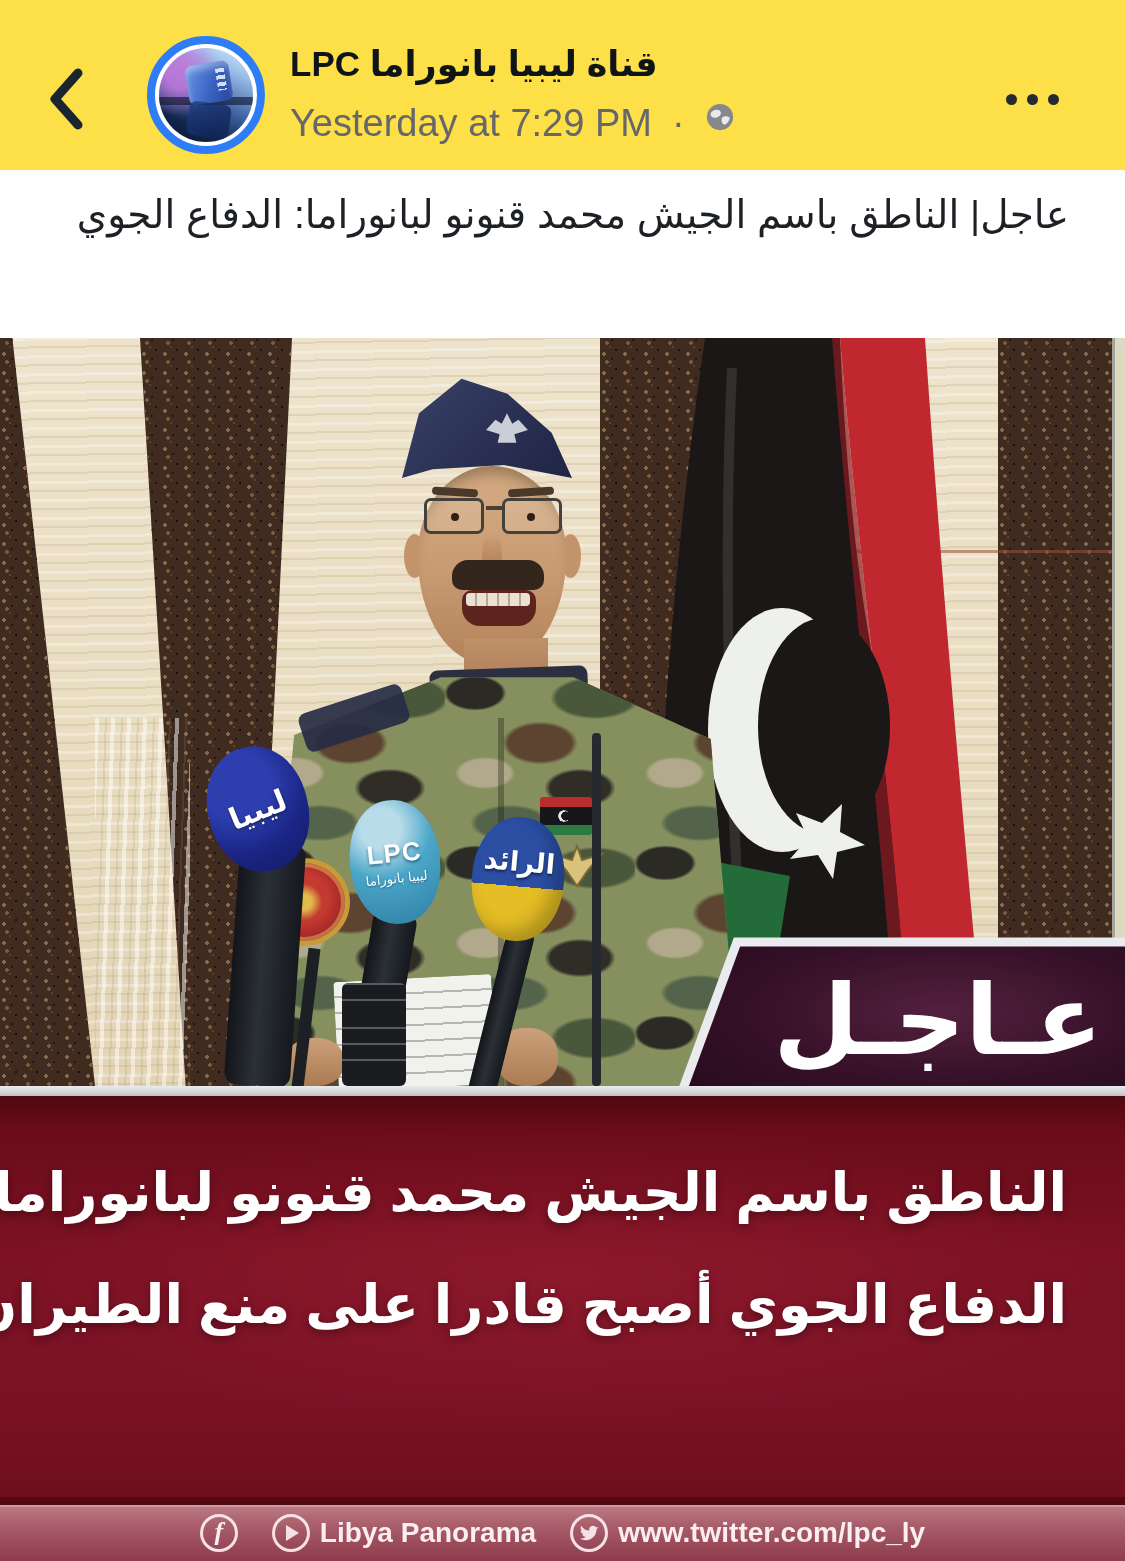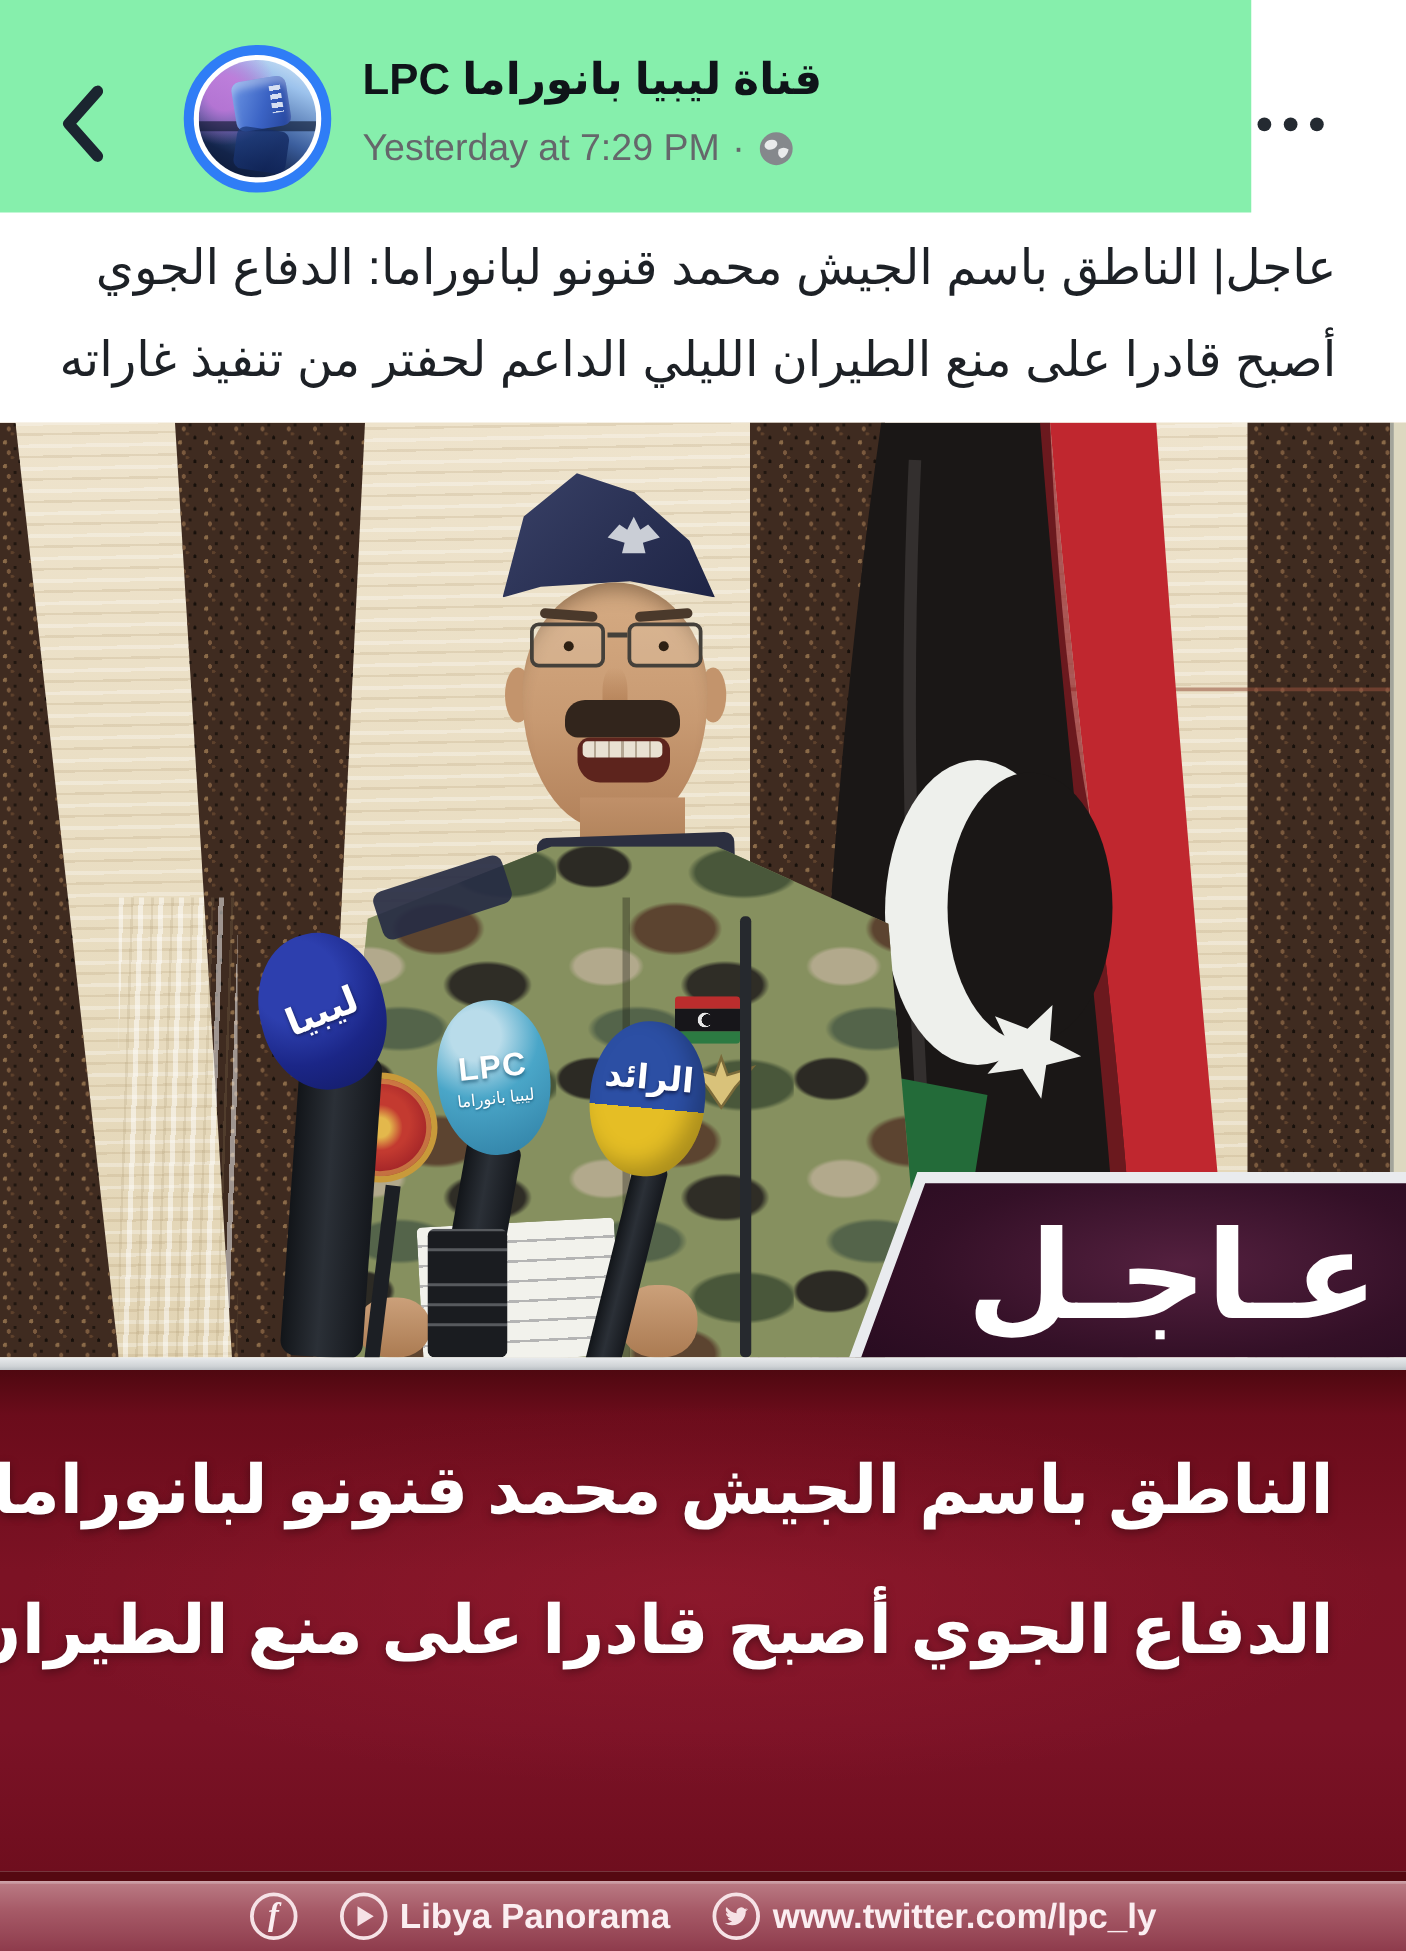--- a/index.html
+++ b/index.html
@@ -1,40 +1,40 @@
 <!DOCTYPE html>
 <html><head>
 <meta charset="utf-8">
 <style>
   html,body{margin:0;padding:0;background:#fff;}
   *{box-sizing:border-box;}
   #app{position:relative;width:1125px;height:1561px;background:#fff;overflow:hidden;
        font-family:"Liberation Sans","DejaVu Sans",sans-serif;}
 
   
-  .fb-header{position:absolute;left:0;top:0;width:1001px;height:170px;background:#86efac;}
+  .fb-header{position:absolute;left:0;top:0;width:1125px;height:170px;background:#fde047;}
   .back-btn{position:absolute;left:44px;top:66px;width:44px;height:66px;cursor:pointer;}
   .avatar{position:absolute;left:147px;top:36px;width:118px;height:118px;border-radius:50%;
           border:8px solid #2f7df6;background:#fff;padding:4px;cursor:pointer;}
   .avatar-photo{width:100%;height:100%;border-radius:50%;overflow:hidden;position:relative;
       background:
         radial-gradient(circle at 22% 28%, rgba(200,120,220,.85) 0 14%, rgba(200,120,220,0) 42%),
         linear-gradient(205deg,#dcedf8 0%,#9cc2ec 22%,#3c5f9e 55%,#13244a 78%,#0a1530 100%);}
   .av-table{position:absolute;left:0;top:52%;width:100%;height:9%;background:rgba(8,18,40,.6);}
   .av-cube{position:absolute;left:30%;top:16%;width:44px;height:40px;border-radius:7px;
       background:linear-gradient(115deg,#6d97e6 0%,#3b63c4 55%,#24439a 100%);
       transform:rotate(-9deg);box-shadow:inset 0 6px 6px rgba(255,255,255,.35);}
   .av-cube::after{content:"";position:absolute;right:5px;top:7px;width:9px;height:22px;
       background:repeating-linear-gradient(180deg,#e8eef8 0 4px,rgba(255,255,255,0) 4px 7px);opacity:.9;}
   .av-cube-reflect{position:absolute;left:31%;top:58%;width:42px;height:34px;border-radius:7px;
       background:linear-gradient(65deg,#1d3b7c 0%,#10255c 70%);transform:rotate(8deg) scaleY(-1);opacity:.75;}
   .page-name{position:absolute;left:290px;top:44px;font-size:35px;font-weight:bold;color:#0f1419;
       white-space:nowrap;cursor:pointer;}
-  .timestamp-row{position:absolute;left:290px;top:102px;display:flex;align-items:center;gap:10px;
-      font-size:30px;color:#65676b;cursor:pointer;}
+  .timestamp-row{position:absolute;left:290px;top:102px;display:flex;gap:20px;
+      font-size:38px;color:#65676b;cursor:pointer;}
   .more-btn{position:absolute;left:1000px;top:88px;display:flex;gap:10px;cursor:pointer;padding:6px;}
   .more-btn i{width:11px;height:11px;border-radius:50%;background:#242a31;}
 
   
   .post-text{position:absolute;left:0;top:168px;width:1125px;padding:10px 56px 0 40px;direction:rtl;
       text-align:right;font-size:39px;line-height:74px;color:#1d2126;}
   .post-text div{white-space:nowrap;}
 
   
   .photo{position:absolute;left:0;top:338px;width:1125px;height:748px;overflow:hidden;cursor:pointer;
@@ -197,21 +197,20 @@
     </div>
     <div class="more-btn">
         <i></i>
         <i></i>
         <i></i>
       </div>
   </div>
 
   <div class="post-text">
     <div>عاجل| الناطق باسم الجيش محمد قنونو لبانوراما: الدفاع الجوي</div>
-    <div>أصبح قادرا على منع الطيران الليلي الداعم لحفتر من تنفيذ غاراته</div>
   </div>
 
   <div class="photo">
     <div class="marble-streaks"></div>
     <div class="column" style="left:0;width:95px;clip-path:polygon(0 0,13% 0,100% 100%,0 100%);"></div>
     <div class="column" style="left:140px;width:152px;clip-path:polygon(0 0,100% 0,76% 100%,30% 100%);"></div>
     <div class="column" style="left:600px;width:108px;"></div>
     <div class="column" style="left:998px;width:114px;"></div>
     <div class="seam" style="left:700px;top:212px;width:425px;"></div>
     <div class="light-panel"></div>

